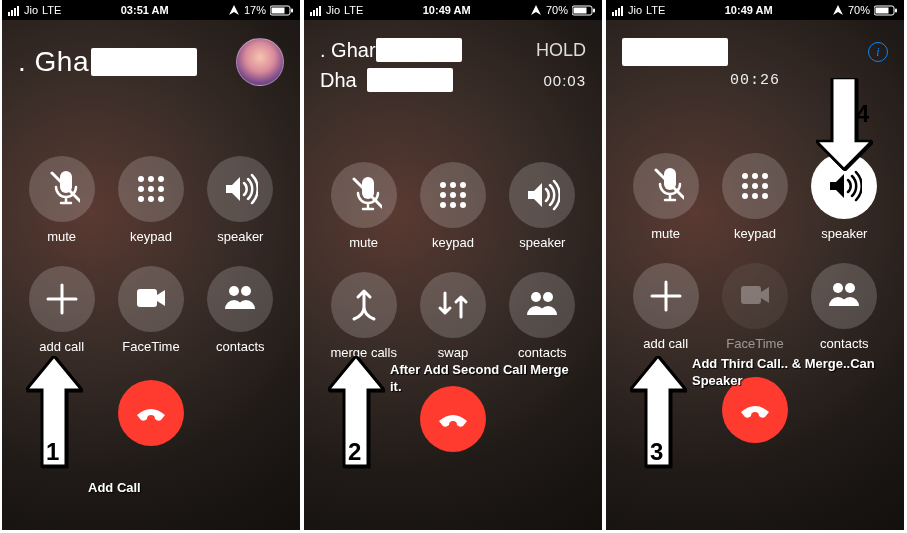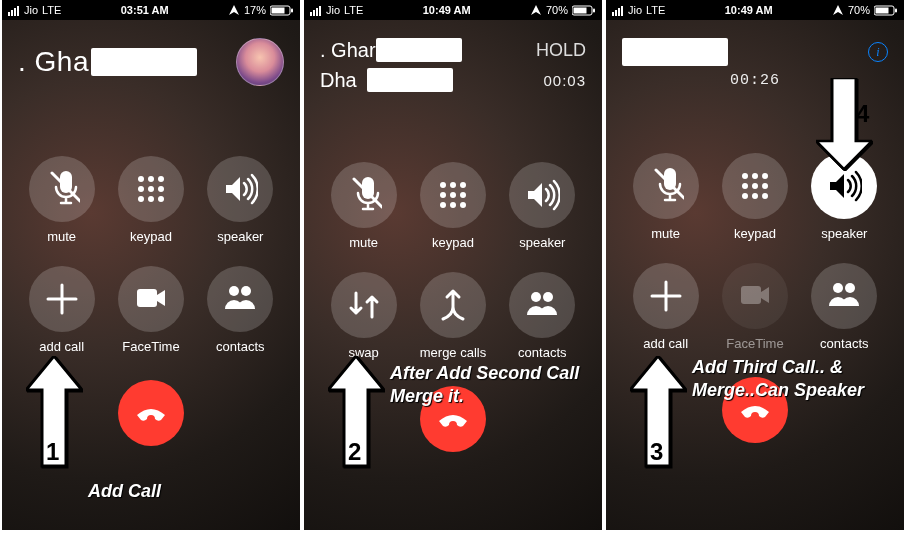--- a/index.html
+++ b/index.html
@@ -123,25 +123,24 @@
   }
   .step-num {
     position: absolute;
     font-size: 24px;
     font-weight: 700;
     color: #000;
   }
   .caption {
     position: absolute;
     color: #fff;
-    font-size: 18px;
+    font-size: 13px;
     font-weight: 700;
     line-height: 1.3;
     text-shadow: 1px 1px 1px #000;
-    font-style: italic;
   }
   .screen-body {
     display: flex;
     flex-direction: column;
     height: calc(100% - 20px);
   }
   .grid-area { margin-top: 48px; }
 </style>
 </head>
 <body>
@@ -374,32 +373,32 @@
               <div class="call-btn">
                 <svg width="36" height="36">
                   <use href="#i-speaker"></use>
                 </svg>
               </div>
               <div class="call-btn-label">speaker</div>
             </div>
         <div class="call-btn-wrap">
               <div class="call-btn">
                 <svg width="36" height="36">
+                  <use href="#i-merge"></use>
+                </svg>
+              </div>
+              <div class="call-btn-label">merge calls</div>
+            </div>
+        <div class="call-btn-wrap">
+              <div class="call-btn">
+                <svg width="36" height="36">
                   <use href="#i-swap"></use>
                 </svg>
               </div>
               <div class="call-btn-label">swap</div>
-            </div>
-        <div class="call-btn-wrap">
-              <div class="call-btn">
-                <svg width="36" height="36">
-                  <use href="#i-merge"></use>
-                </svg>
-              </div>
-              <div class="call-btn-label">merge calls</div>
             </div>
         <div class="call-btn-wrap">
               <div class="call-btn">
                 <svg width="36" height="36">
                   <use href="#i-contacts"></use>
                 </svg>
               </div>
               <div class="call-btn-label">contacts</div>
             </div>
       </div>

